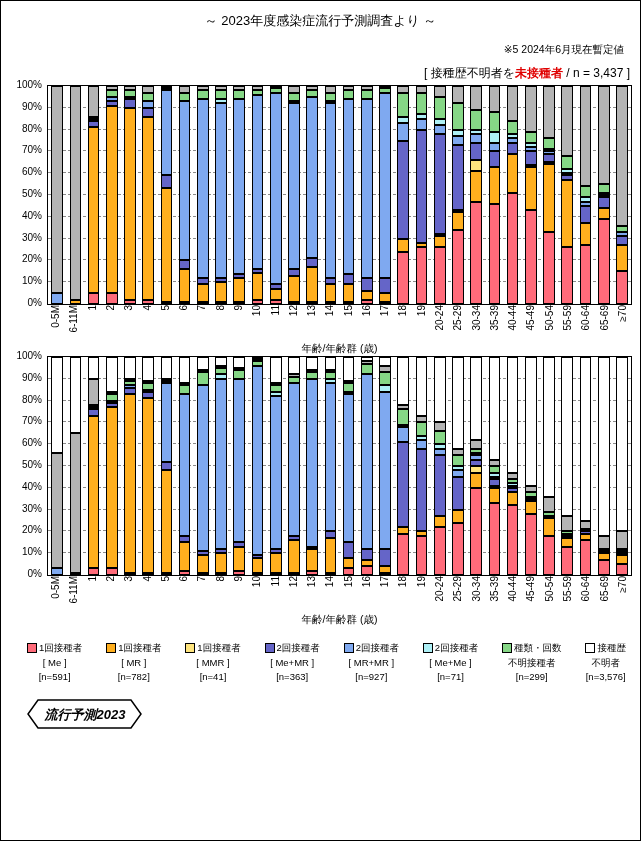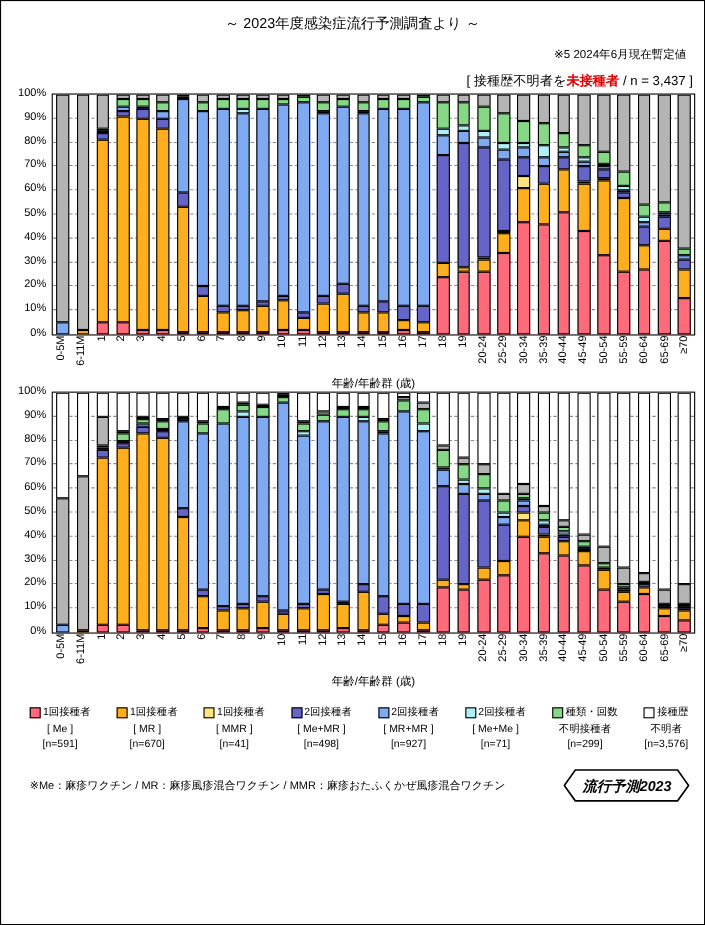--- a/index.html
+++ b/index.html
@@ -998,37 +998,37 @@
         </div>
         <div class="legend-line2">[ Me ]</div>
         <div class="legend-line3">[n=591]</div>
       </div>
       <div class="legend-item">
         <div class="legend-line1">
           <span class="swatch" style="background: rgb(255, 175, 30);"></span>
           <span>1回接種者</span>
         </div>
         <div class="legend-line2">[ MR ]</div>
-        <div class="legend-line3">[n=670]</div>
+        <div class="legend-line3">[n=782]</div>
       </div>
       <div class="legend-item">
         <div class="legend-line1">
           <span class="swatch" style="background: rgb(255, 229, 126);"></span>
           <span>1回接種者</span>
         </div>
         <div class="legend-line2">[ MMR ]</div>
         <div class="legend-line3">[n=41]</div>
       </div>
       <div class="legend-item">
         <div class="legend-line1">
           <span class="swatch" style="background: rgb(101, 101, 200);"></span>
           <span>2回接種者</span>
         </div>
         <div class="legend-line2">[ Me+MR ]</div>
-        <div class="legend-line3">[n=498]</div>
+        <div class="legend-line3">[n=363]</div>
       </div>
       <div class="legend-item">
         <div class="legend-line1">
           <span class="swatch" style="background: rgb(127, 169, 240);"></span>
           <span>2回接種者</span>
         </div>
         <div class="legend-line2">[ MR+MR ]</div>
         <div class="legend-line3">[n=927]</div>
       </div>
       <div class="legend-item">
@@ -1051,20 +1051,19 @@
         <div class="legend-line1">
           <span class="swatch" style="background: rgb(255, 255, 255);"></span>
           <span>接種歴</span>
         </div>
         <div class="legend-line2">不明者</div>
         <div class="legend-line3">[n=3,576]</div>
       </div>
     </div>
 
   <div class="footer">
-    <div class="footnote">※Me：麻疹ワクチン / MR：麻疹風疹混合ワクチン / MMR：麻疹おたふくかぜ風疹混合ワクチン</div>
     <svg width="116" height="30">
       <polygon points="11,1 104,1 114,15 104,29 11,29 1,15" fill="#fff" stroke="#000" stroke-width="1.5"></polygon>
       <text x="58" y="20" text-anchor="middle" class="badge-text">流行予測2023</text>
     </svg>
   </div>
 
 </div>
 
 </body></html>

